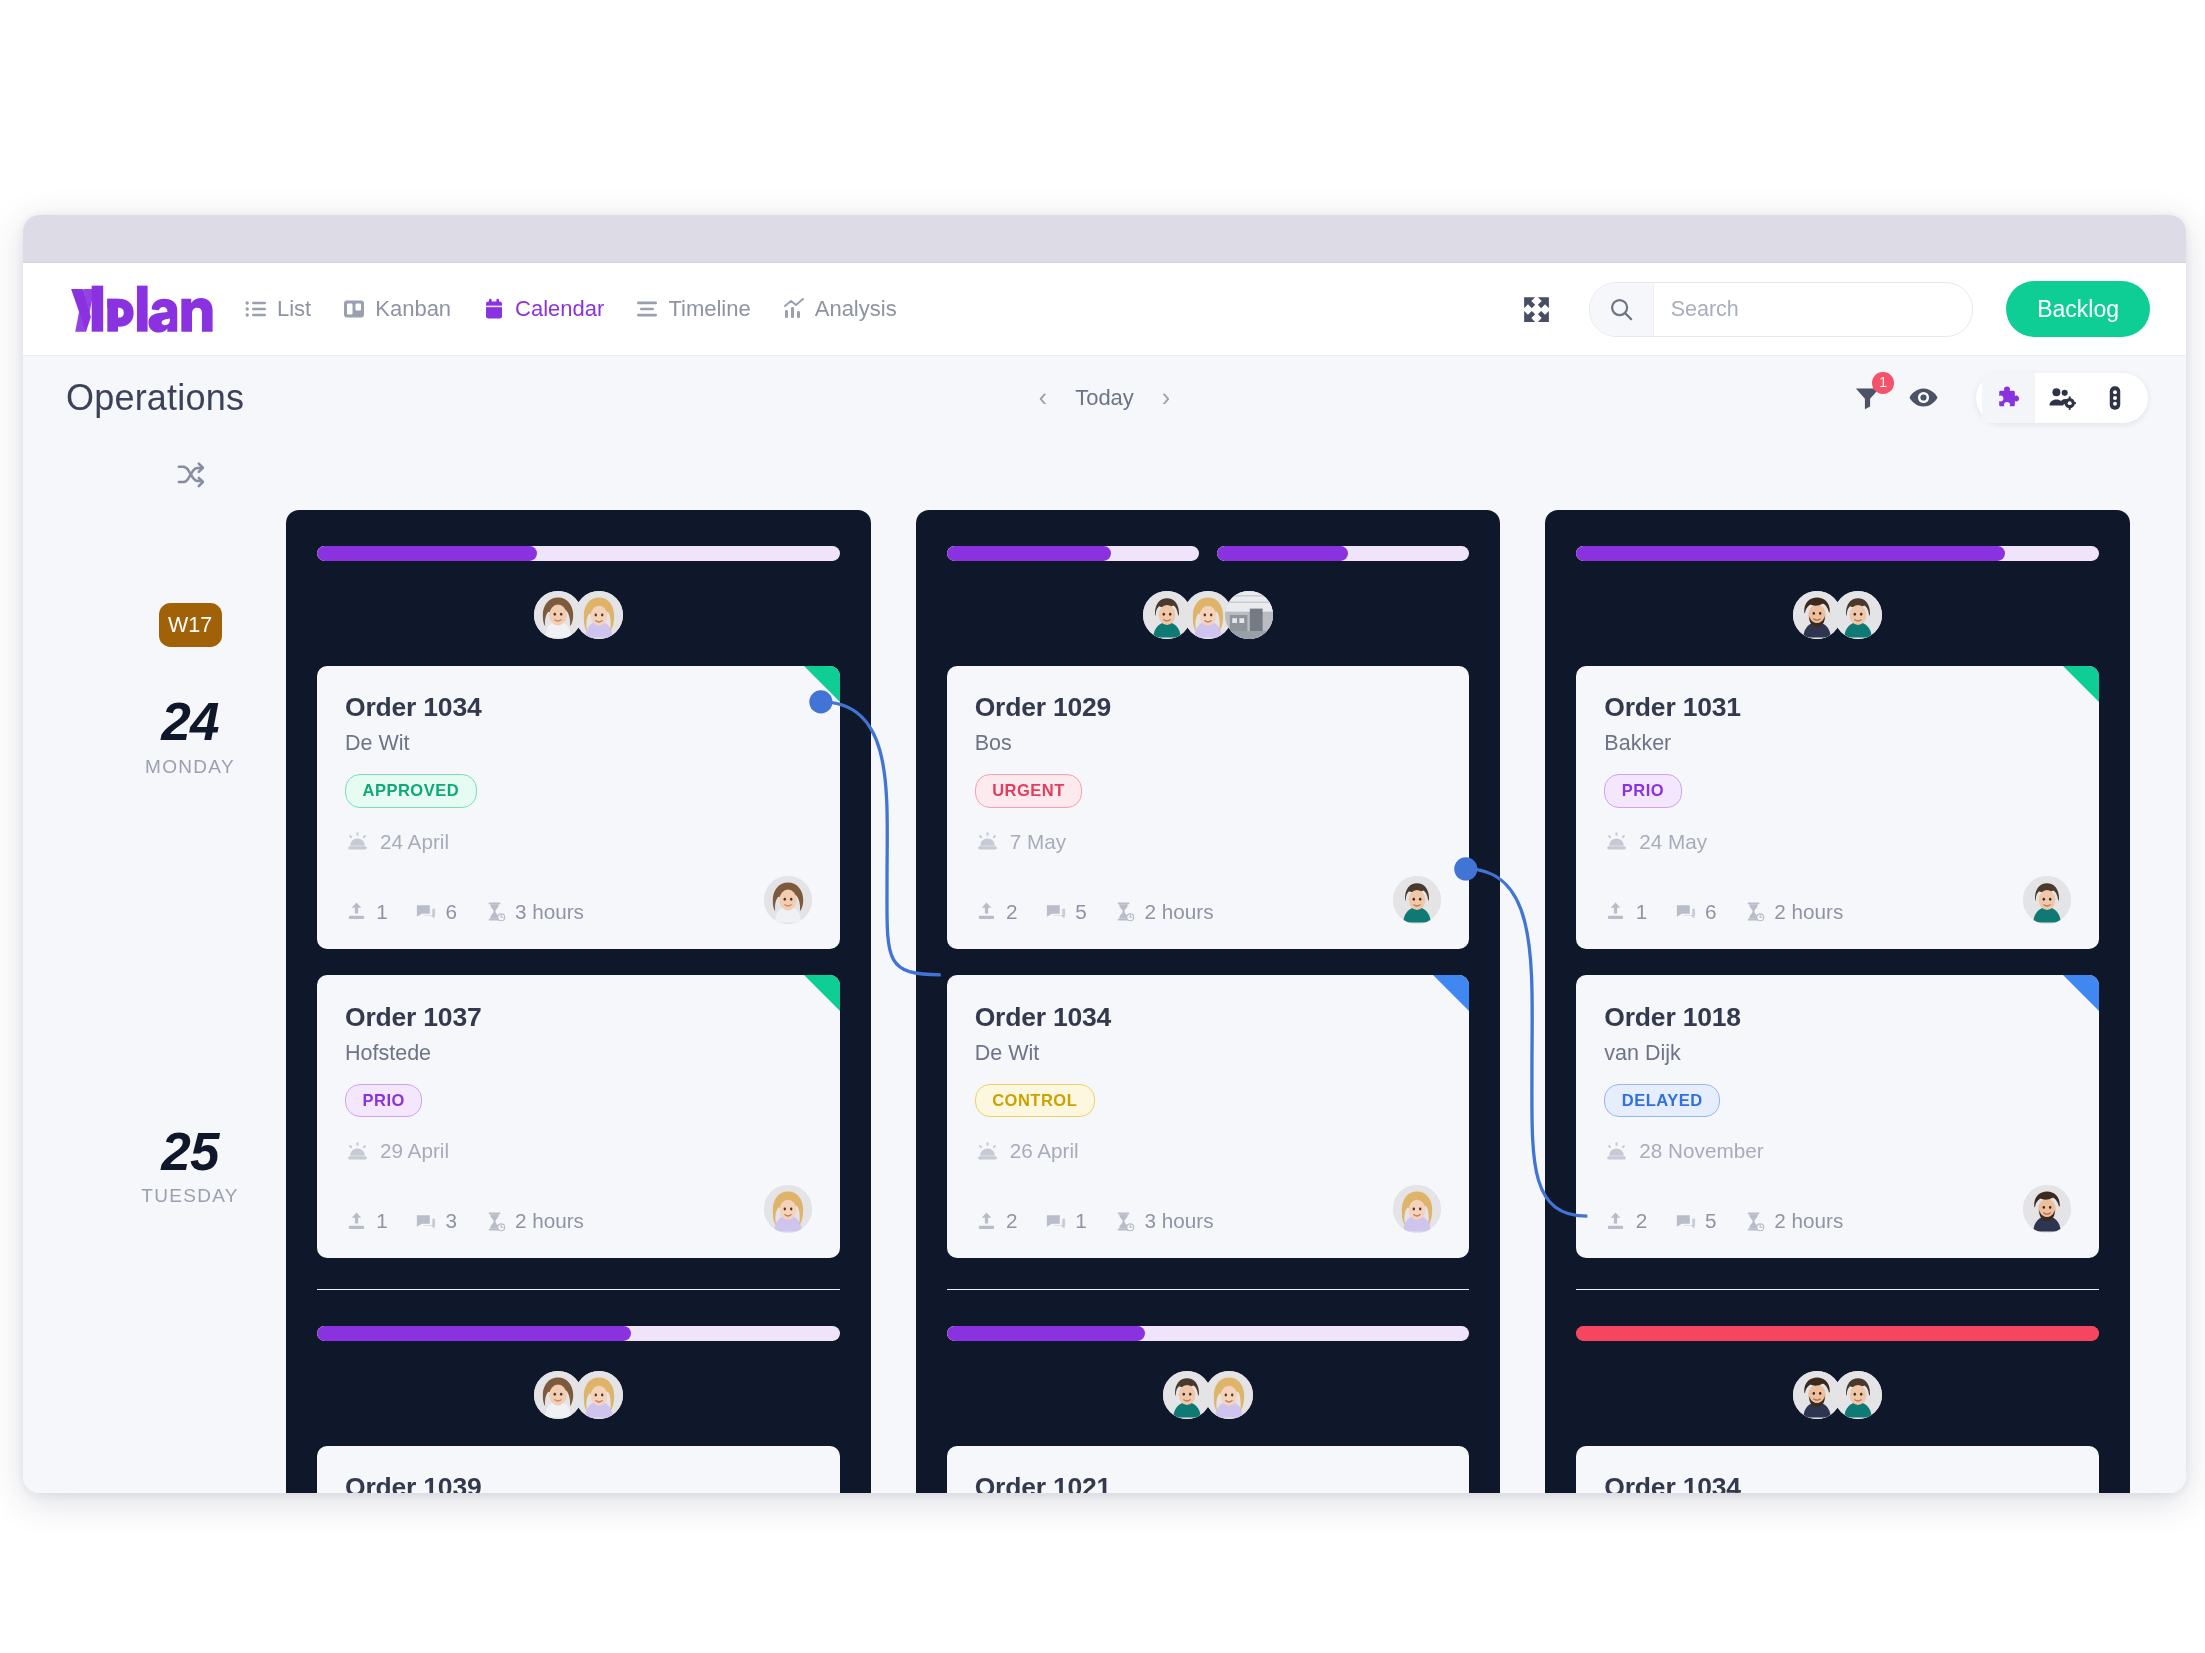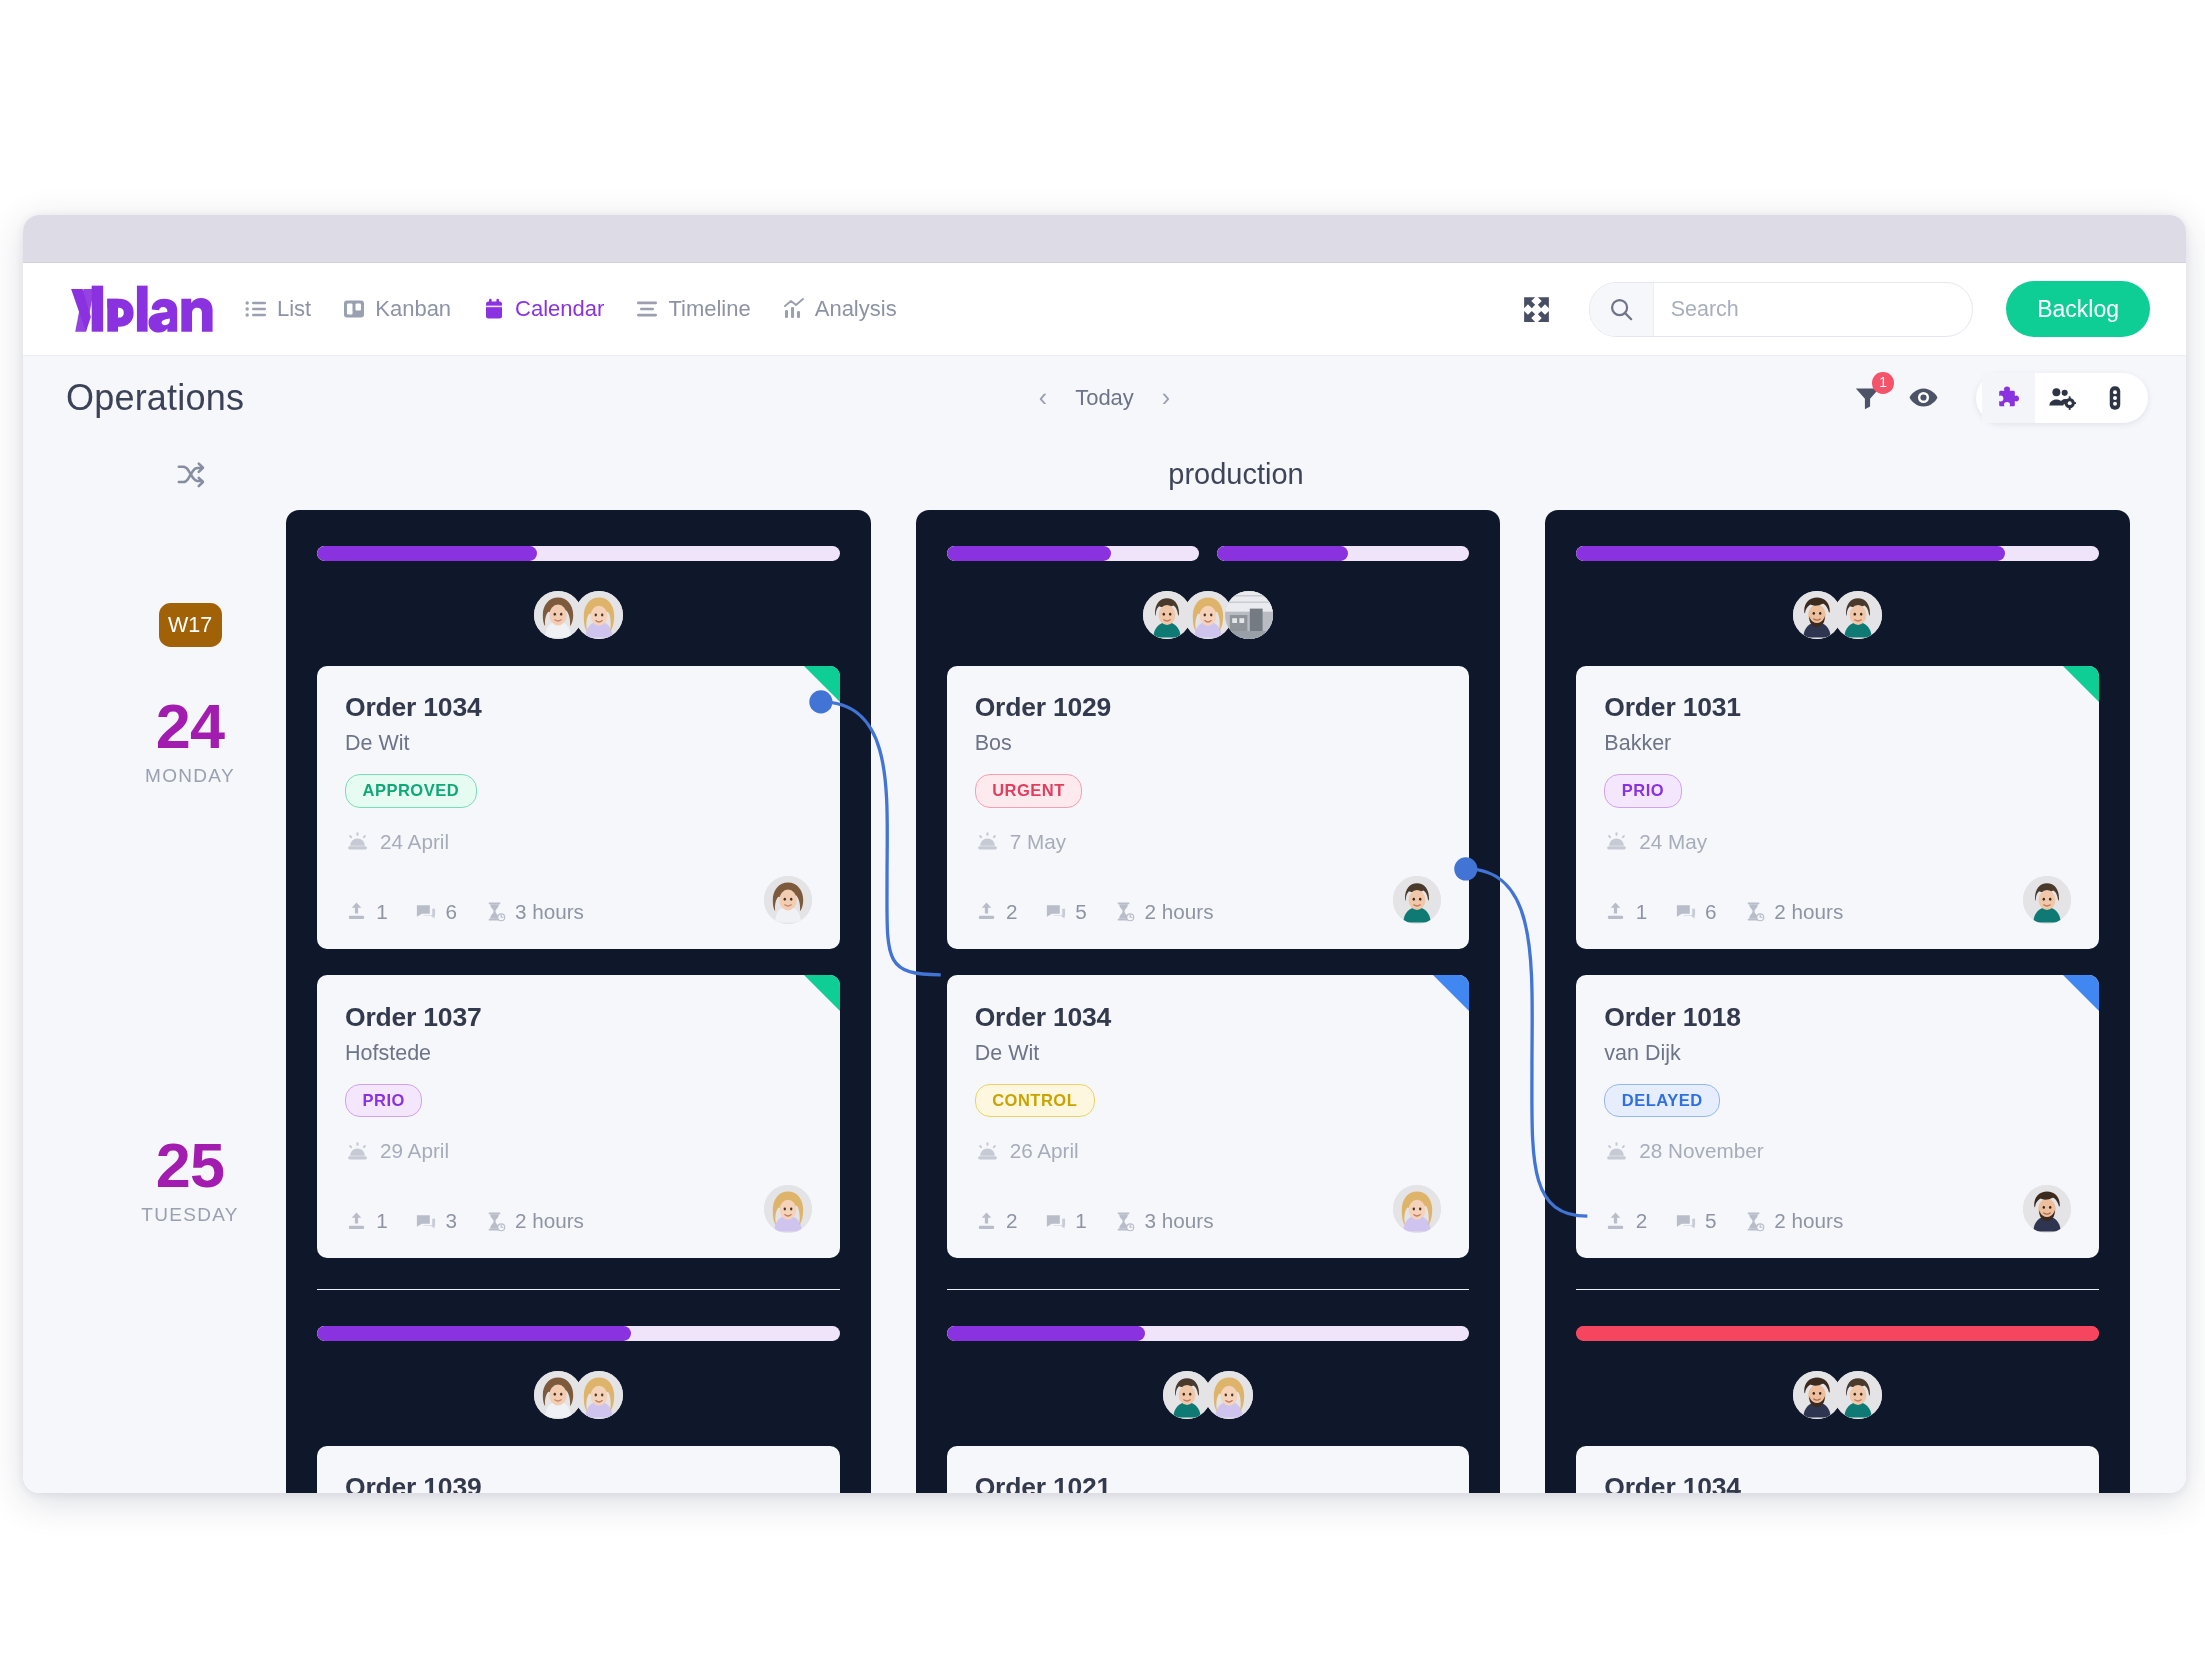--- a/index.html
+++ b/index.html
@@ -137,21 +137,21 @@
   #grid { display: flex; padding-left: 71px; position: relative; }
   #daycol { width: 192px; flex: 0 0 192px; position: relative; }
   .day-cell { display: flex; flex-direction: column; align-items: center; }
   .wk-badge {
     width: 63px; height: 44px;
     background: #a16207; color: #fff;
     border-radius: 11.6px;
     font-size: 21.5px; display: flex; align-items: center; justify-content: center;
     margin-bottom: 50px;
   }
-  .day-num { font-size: 63px; color: #a21caf; font-weight: 700; line-height: .95; letter-spacing: -0.8px; }
+  .day-num { font-size: 53px; color: #0f172a; font-weight: 700; line-height: .95; letter-spacing: -0.8px; font-style: italic; }
   .day-name { font-size: 19px; color: #9aa0b0; letter-spacing: 1.3px; margin-top: 8.3px; }
 
   .board-cols { flex: 1 1 auto; display: flex; gap: 45px; padding-right: 56px; }
   .col {
     flex: 1 1 0;
     background: #0f172a;
     border-radius: 13.2px 13.2px 0 0;
     padding: 0 31px;
   }
   .rowgroup { padding: 0; }
@@ -439,21 +439,20 @@
 
     <div id="col-headers">
       <div class="shuffle-cell">
         <svg viewBox="0 0 24 24" width="31" height="31" fill="none" stroke="#878da0" stroke-width="2" stroke-linecap="round" stroke-linejoin="round">
           <path d="M3 6h3.5c1.6 0 2.6 1 3.6 2.4l3.8 6.2c1 1.4 2 2.4 3.6 2.4H21"></path>
           <path d="M3 17.8h3.5c1.6 0 2.6-1 3.6-2.4l3.8-6.2C14.9 7.8 15.9 7 17.5 7H21"></path>
           <path d="M18.4 3.6 21.6 6.8 18.4 10"></path>
           <path d="M18.4 14.6 21.6 17.8 18.4 21"></path>
         </svg>
       </div>
-      <div class="col-head">production</div>
     </div>
 
     <div id="grid">
 
       <div id="daycol">
         <div class="day-cell" style="padding-top:93px;">
           <div class="wk-badge">W17</div>
           <div class="day-num">24</div>
           <div class="day-name">MONDAY</div>
         </div>

